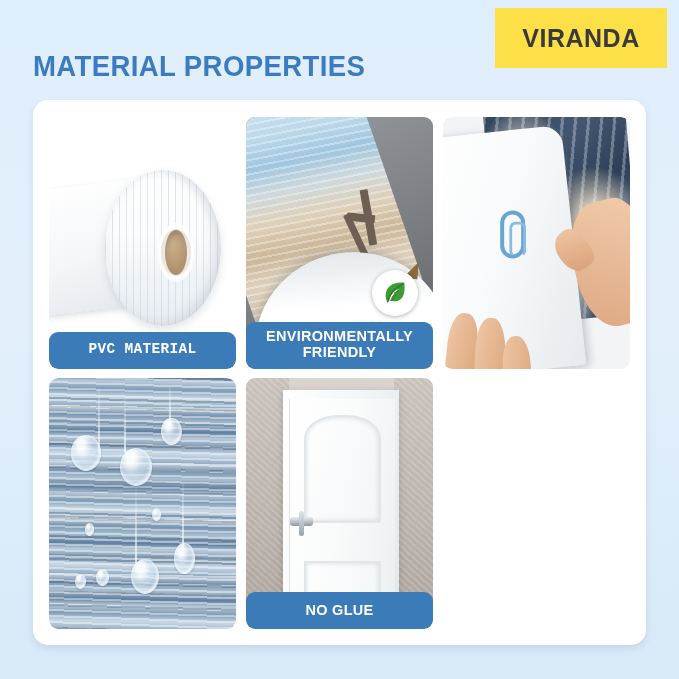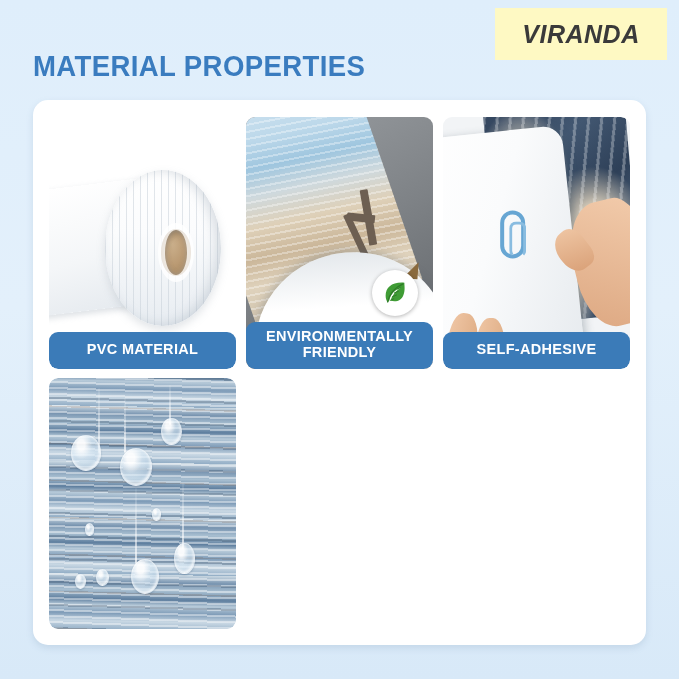--- a/index.html
+++ b/index.html
@@ -7,23 +7,23 @@
   body {
     font-family:"Liberation Sans", sans-serif;
     background:linear-gradient(180deg,#dfeefb 0%,#e3f0fb 45%,#d8e9f8 100%);
     overflow:hidden;
     position:relative;
   }
 
   
   .brand-badge{
     position:absolute; top:8px; right:12px;
-    width:172px; height:52px;
-    background:#fef9c3;
-    display:flex; align-items:center; justify-content:center;font-style:italic;
+    width:172px; height:60px;
+    background:#fde047;
+    display:flex; align-items:center; justify-content:center;
   }
   .brand-badge span{
     font-size:25px; font-weight:bold; letter-spacing:.5px;
     color:#3a3a3a;
     font-family:"Liberation Sans", sans-serif;
   }
   .page-title{
     position:absolute; left:33px; top:50px;
     font-size:29px; font-weight:bold;
     letter-spacing:.4px;
@@ -63,21 +63,21 @@
     text-align:center;
     line-height:1.12;
     padding:9px 4px 10px 4px;
     display:flex; align-items:center; justify-content:center;
     min-height:37px;
     z-index:6;
   }
   .label.two-line{ padding:6px 4px 8px; min-height:44px; }
 
   
-  .t1{ background:#ffffff; }
+  .t1{ background:#ffffff;font-family:Liberation Mono, monospace; }
   .roll-sheet{
     position:absolute; left:-4%; top:26%; width:72%; height:50%;
     background:linear-gradient(170deg,#ffffff 0%,#f4f6f8 55%,#e4e9ee 100%);
     transform:skewY(-7deg);
     box-shadow:0 3px 6px rgba(150,160,172,.33);
   }
   .roll-body{
     position:absolute; left:30%; top:21%; width:62%; height:62%;
     border-radius:50% / 50%;
     background:
@@ -354,21 +354,20 @@
       <div class="photo">
         <div class="marble"></div>
         <div class="liner">
           <div class="clip"></div>
         </div>
         <div class="hand-r"></div>
         <div class="finger f-a"></div>
         <div class="finger f-b"></div>
         <div class="finger f-c"></div>
       </div>
-      <div class="label">SELF-ADHESIVE</div>
     </div>
 
     <div class="tile t4">
       <div class="photo">
         <div class="planks"></div>
         <div class="trail" style="left:26%;top:4%;height:26%;"></div>
         <div class="trail" style="left:40%;top:8%;height:22%;"></div>
         <div class="trail" style="left:64%;top:3%;height:16%;"></div>
         <div class="trail" style="left:46%;top:44%;height:30%;"></div>
         <div class="trail" style="left:71%;top:42%;height:26%;"></div>
@@ -378,15 +377,31 @@
         <div class="drop" style="left:44%;top:72%;width:15%;height:14%;"></div>
         <div class="drop" style="left:67%;top:66%;width:11%;height:12%;"></div>
         <div class="drop" style="left:14%;top:78%;width:6%;height:6%;"></div>
         <div class="drop" style="left:25%;top:76%;width:7%;height:7%;"></div>
         <div class="drop" style="left:19%;top:58%;width:5%;height:5%;"></div>
         <div class="drop" style="left:55%;top:52%;width:5%;height:5%;"></div>
       </div>
     </div>
 
 
+    <div class="tile t6">
+      <div class="photo">
+        <div class="wall wall-l"></div>
+        <div class="wall wall-r"></div>
+        <div class="baseboard-l"></div>
+        <div class="baseboard-r"></div>
+        <div class="door-frame">
+          <div class="door">
+            <div class="panel-top"></div>
+            <div class="panel-bot"></div>
+            <div class="handle"></div>
+          </div>
+        </div>
+      </div>
+      <div class="label">NO GLUE</div>
+    </div>
 
   </div>
 </div>
 
 </body></html>

